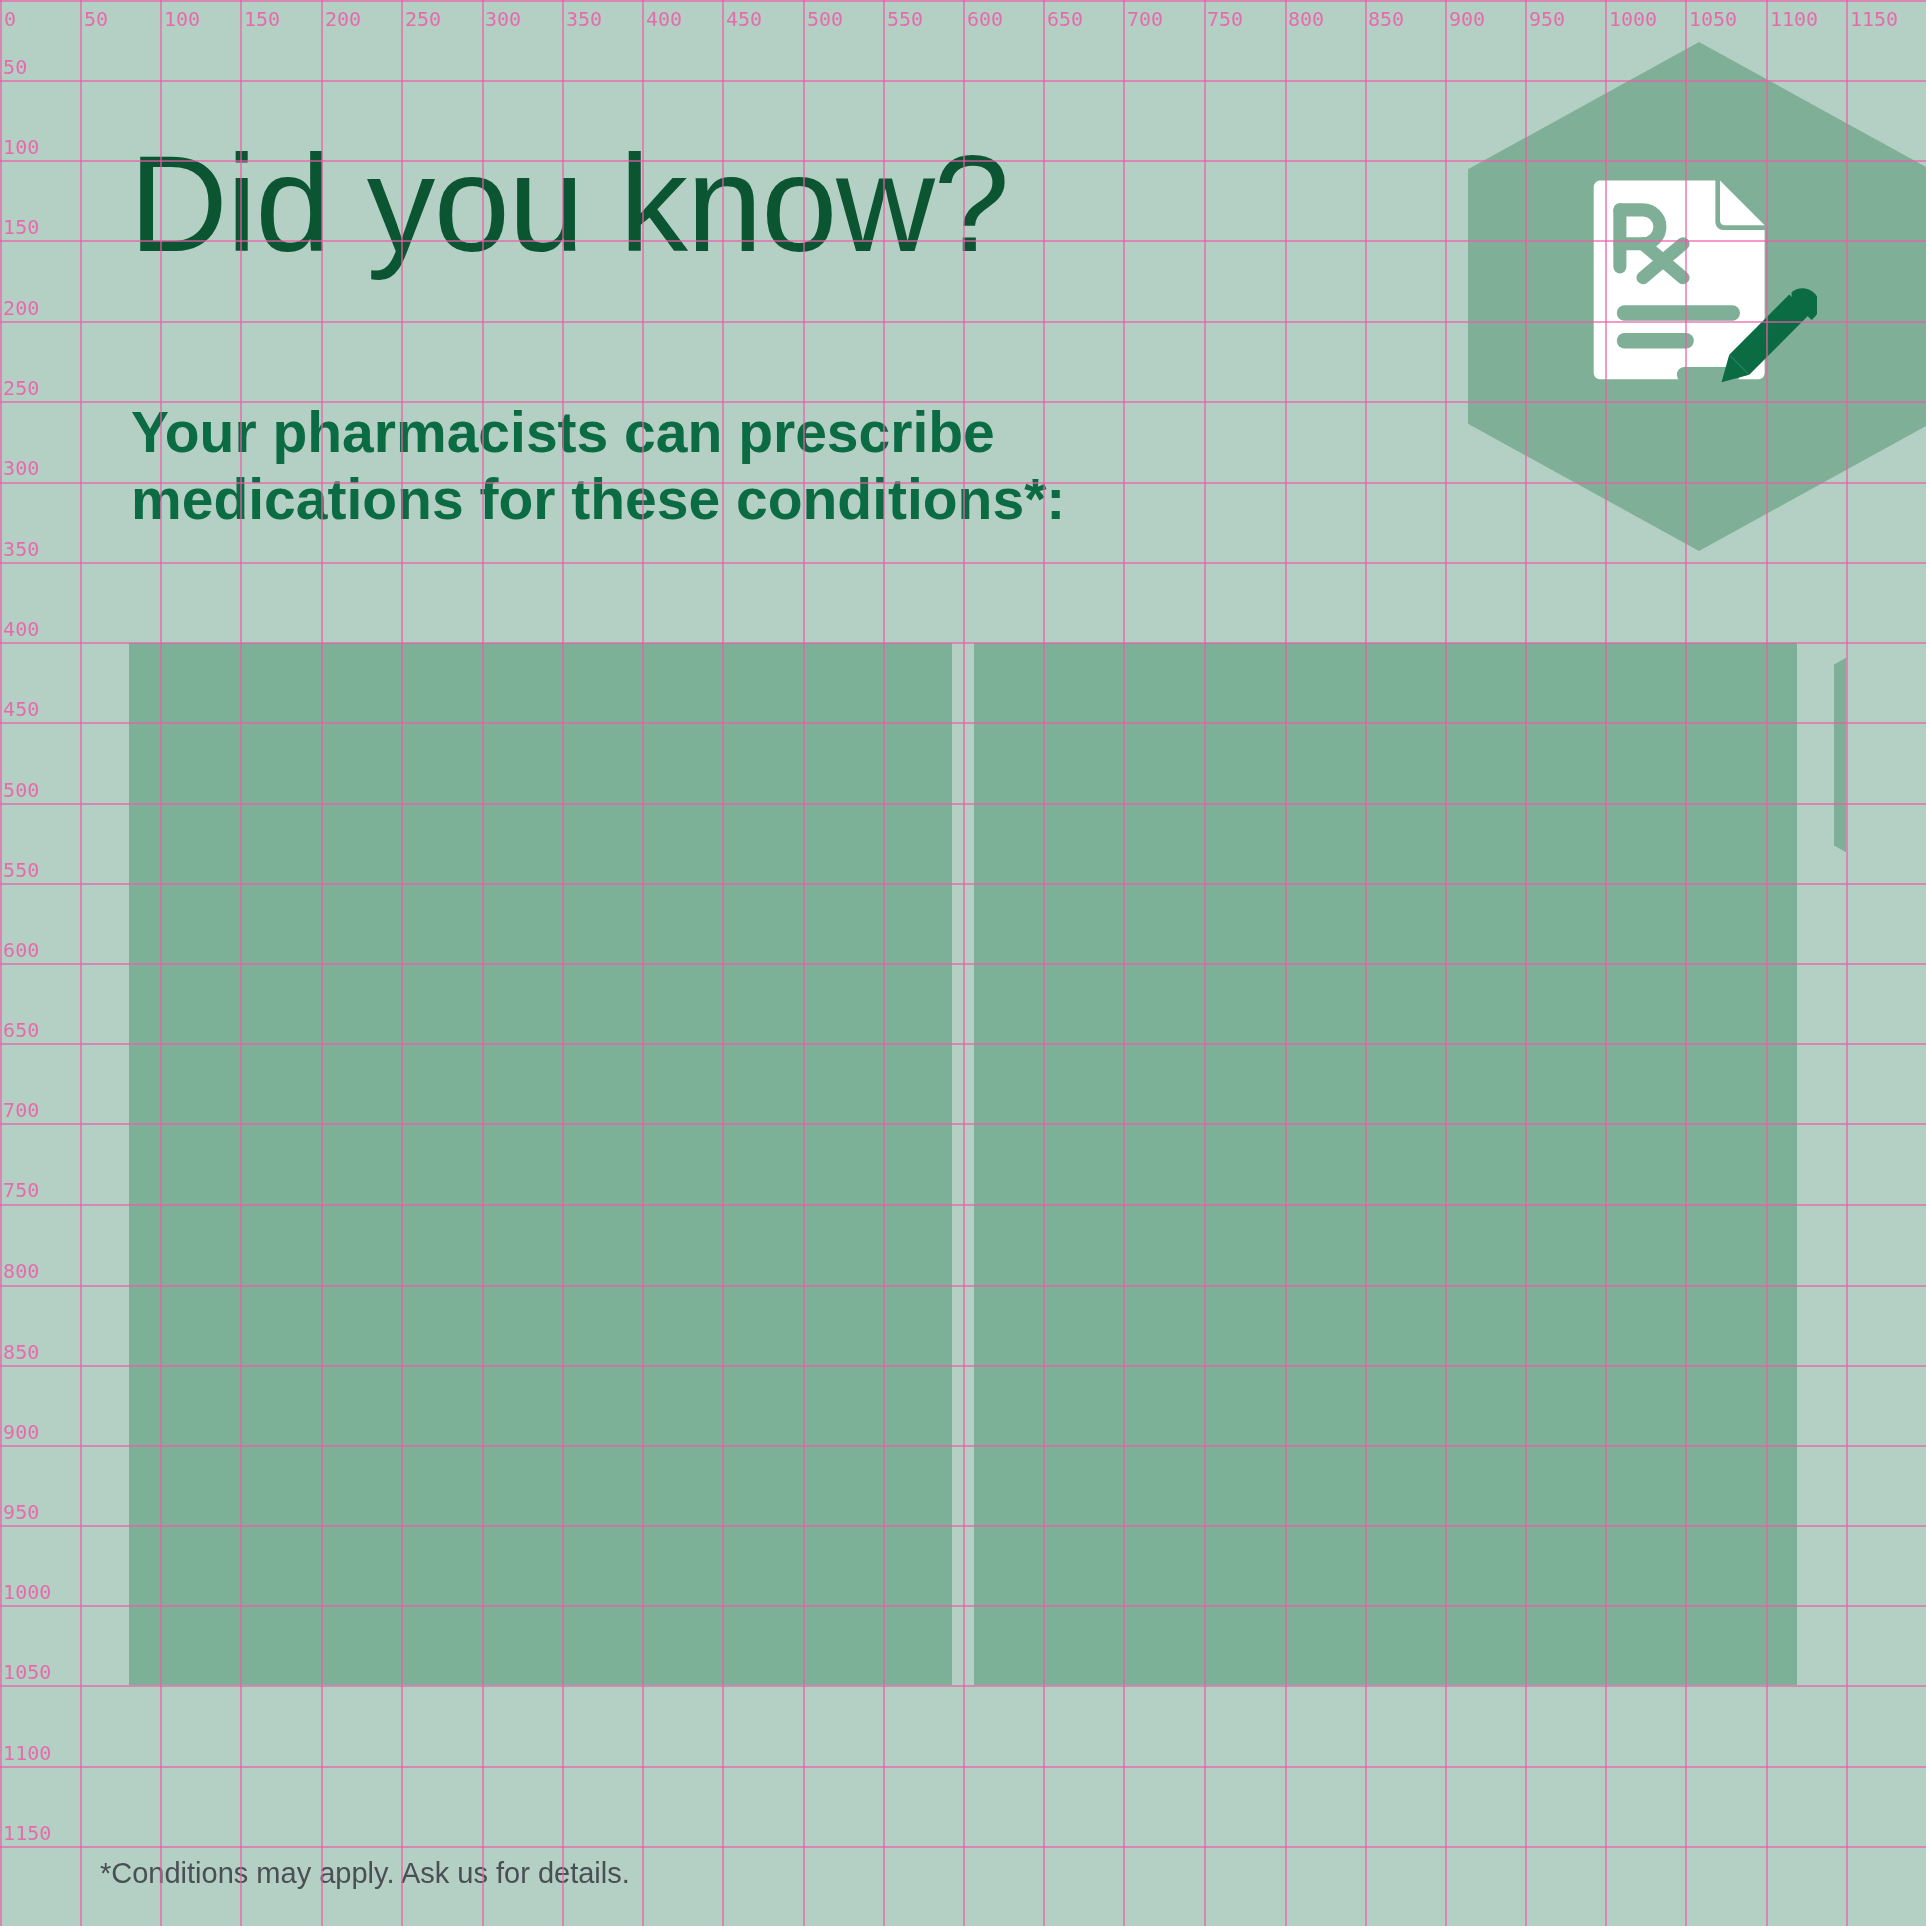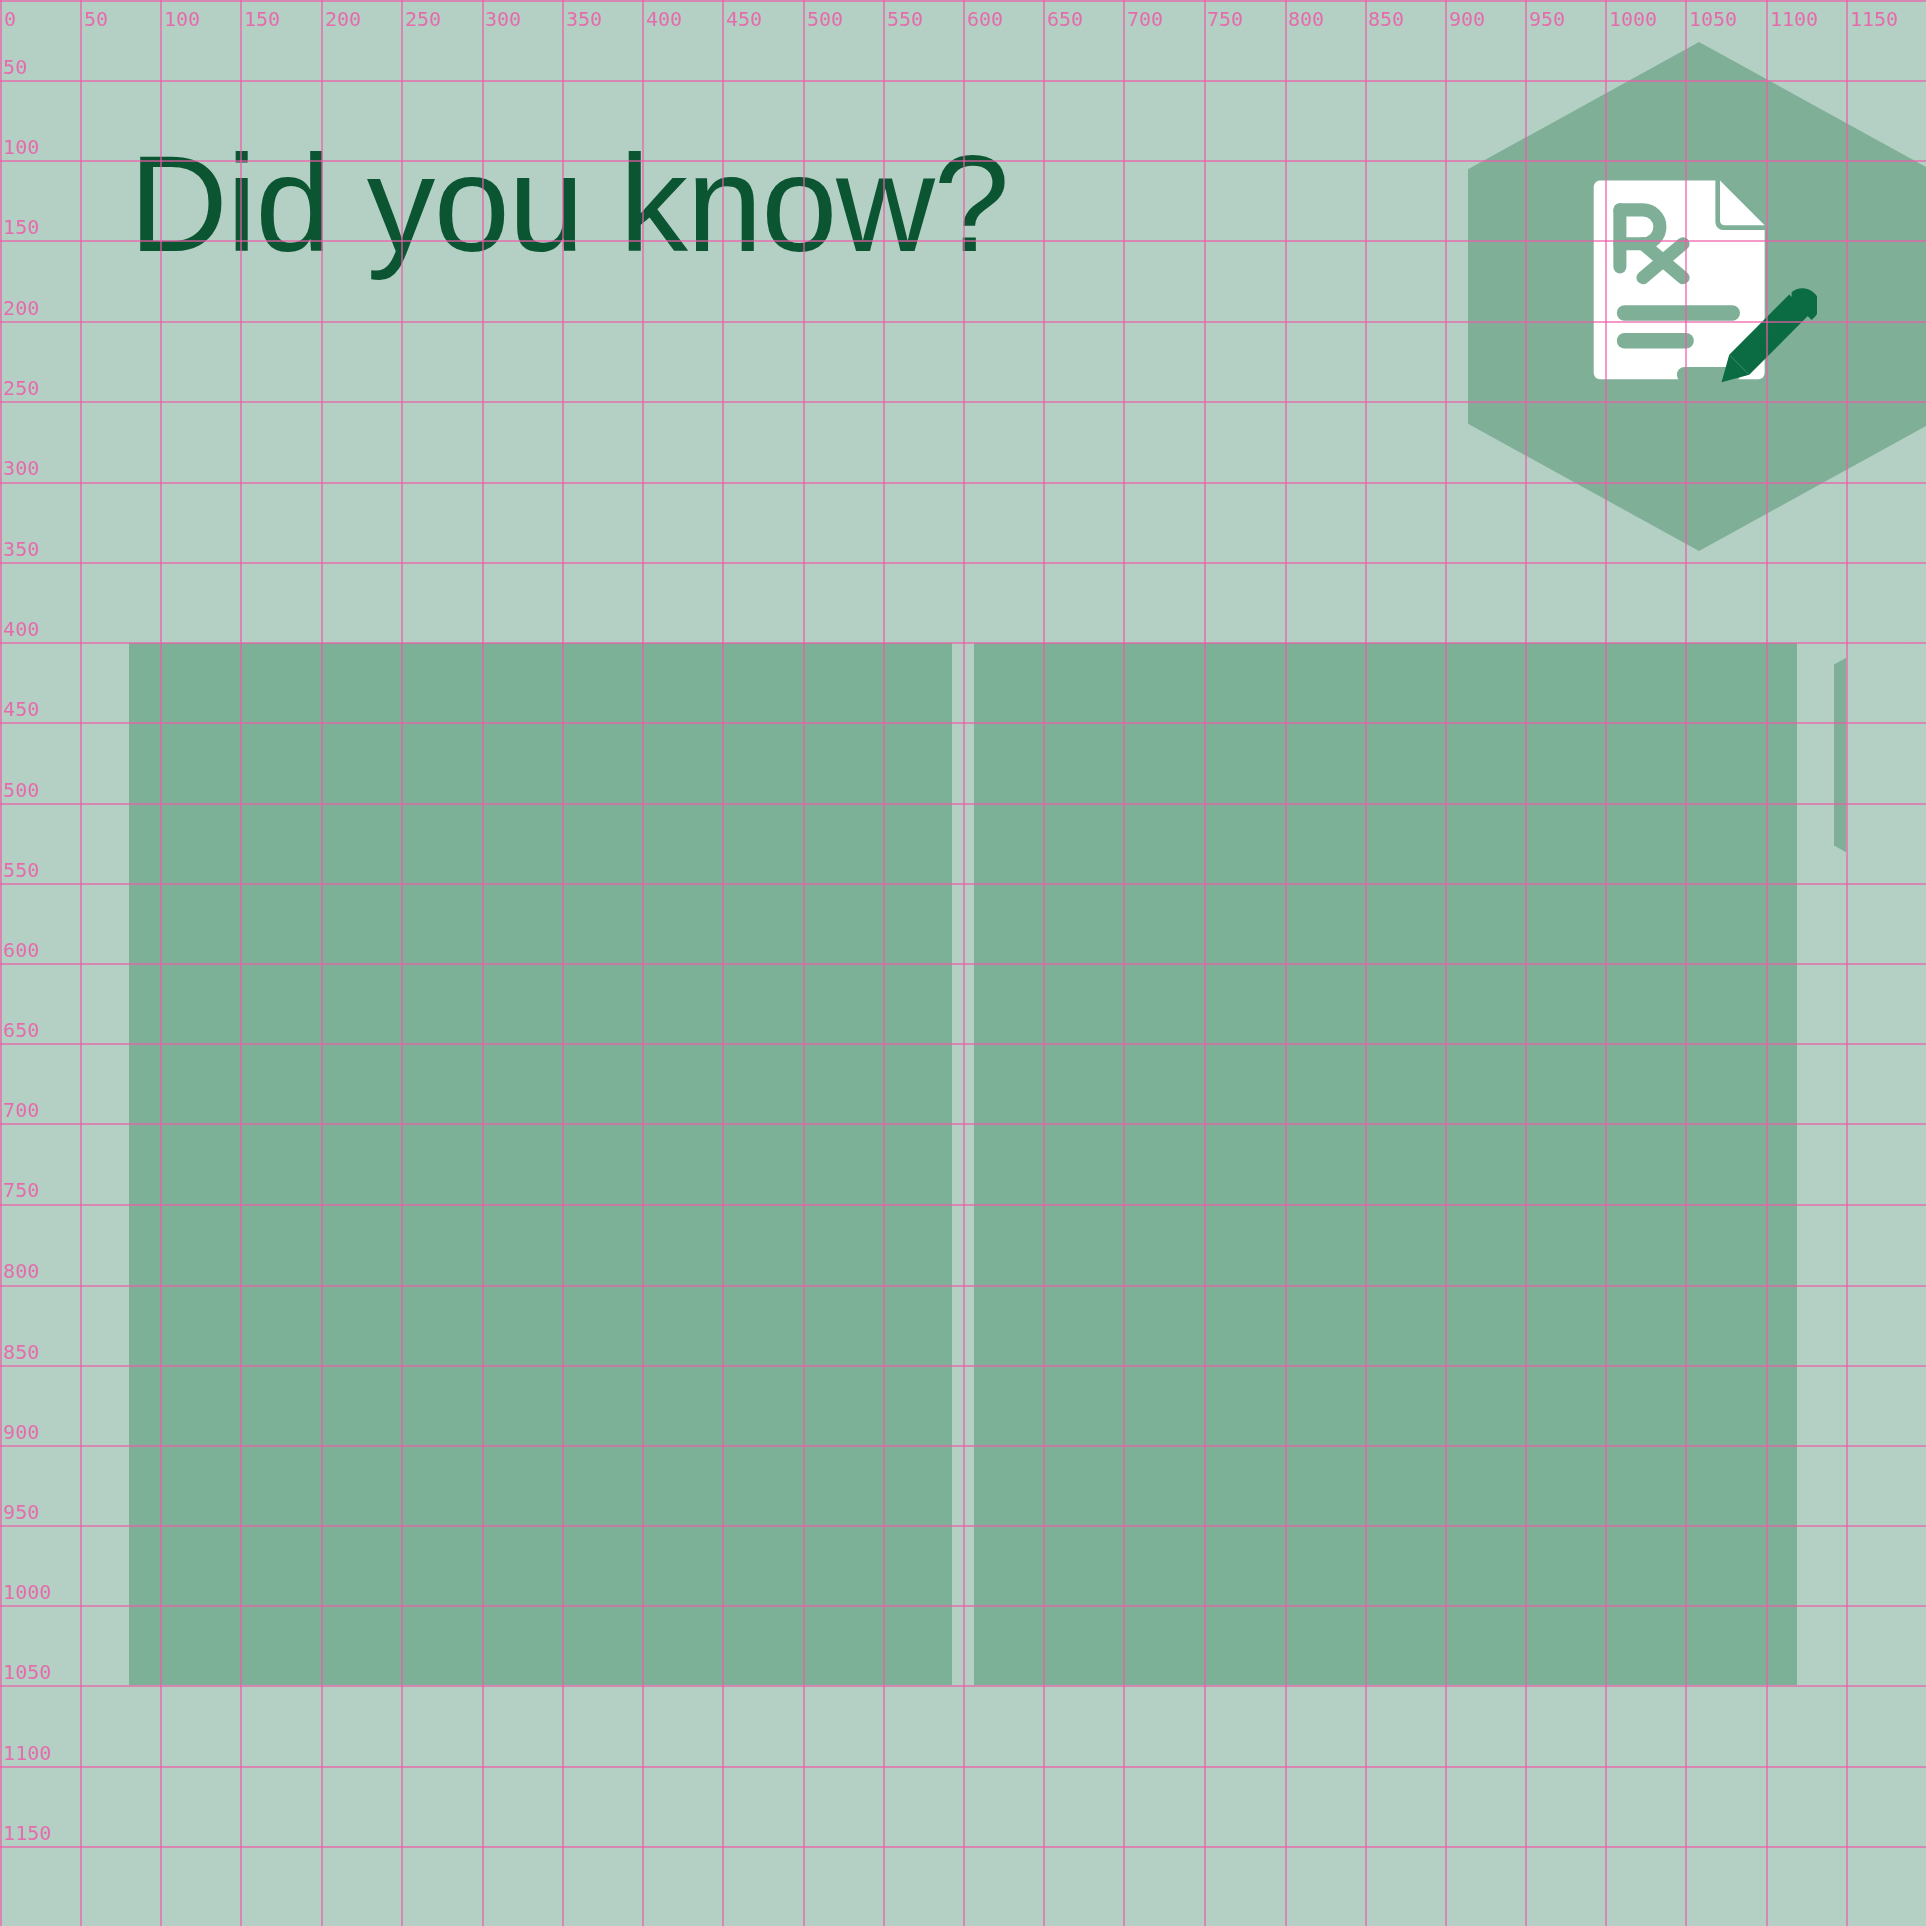--- a/index.html
+++ b/index.html
@@ -207,26 +207,31 @@
         <path d="M186 232 l78 -78 26 26 -78 78 Z" fill="#0b6b43"></path>
         <path d="M186 232 l26 26 -36 10 Z" fill="#0b6b43"></path>
         <path d="M267 151 a22 22 0 0 1 31 31 l-5 5 -26 -26 Z" fill="#0b6b43"></path>
         <path d="M258 188 l10 10 -36 36 -10 -10 Z" fill="#0b6b43" opacity="0.95"></path>
       </g>
     </svg>
   </div>
 
   <div class="headline">Did you know?</div>
 
+  <div class="subhead">
+    <div>Your pharmacists can prescribe</div>
+    <div>medications for these conditions*:</div>
+  </div>
 
   <div class="panels">
     <div class="panel"></div>
     <div class="panel"></div>
   </div>
 
+  <div class="footnote">*Conditions may apply. Ask us for details.</div>
 
 
   <div class="grid-overlay" id="grid-overlay">
       <div class="grid-line-v" style="left: 0px;"></div>
       <div class="grid-label top" style="left: 3.9px;">0</div>
       <div class="grid-line-v" style="left: 80px;"></div>
       <div class="grid-label top" style="left: 84px;">50</div>
       <div class="grid-line-v" style="left: 160px;"></div>
       <div class="grid-label top" style="left: 164px;">100</div>
       <div class="grid-line-v" style="left: 240px;"></div>

